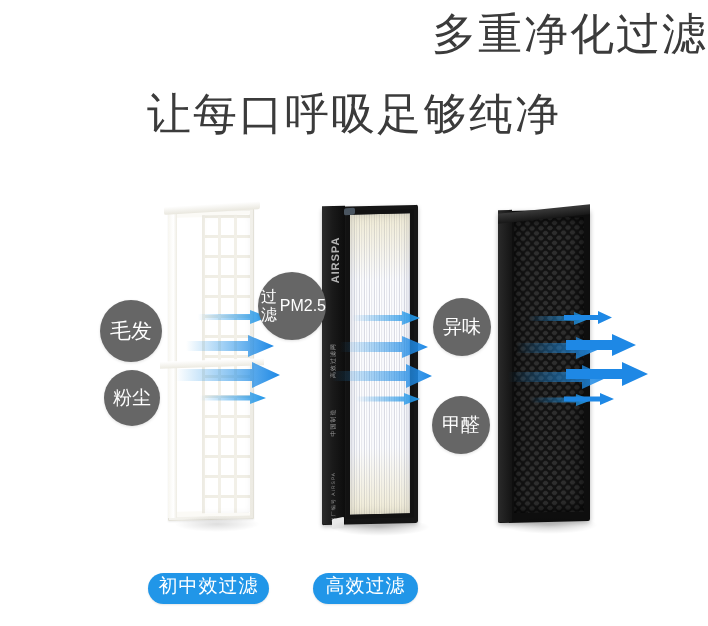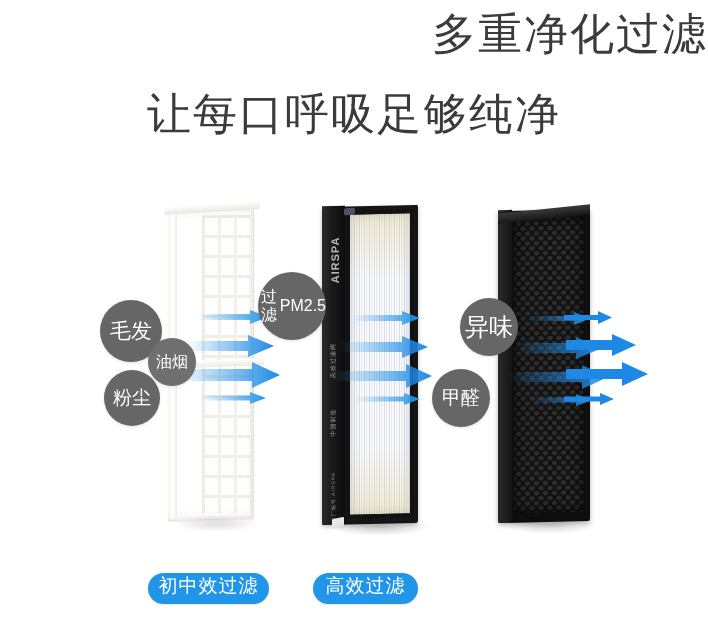--- a/index.html
+++ b/index.html
@@ -186,23 +186,23 @@
     line-height:1.1;
     box-shadow:0 1px 3px rgba(0,0,0,.12);
   }
   .badge span{display:block;}
 
   #badge-hair{left:100px;top:300px;width:62px;height:62px;font-size:21px;}
   #badge-oilsmoke{left:148px;top:338px;width:48px;height:48px;font-size:16px;background:#6f6f6f;}
   #badge-dust{left:104px;top:370px;width:56px;height:56px;font-size:19px;}
   #badge-pm25{left:258px;top:272px;width:68px;height:68px;font-size:16px;flex-direction:row;}
   #badge-pm25 .l{font-size:16px;}
-  #badge-odor{left:460px;top:298px;width:58px;height:58px;font-size:24px;}
+  #badge-odor{left:433px;top:298px;width:58px;height:58px;font-size:19px;}
   #badge-toluene{left:452px;top:346px;width:46px;height:46px;font-size:15px;background:#6f6f6f;}
-  #badge-formaldehyde{left:432px;top:369px;width:58px;height:58px;font-size:19px;}
+  #badge-formaldehyde{left:432px;top:396px;width:58px;height:58px;font-size:19px;}
 
   
   .pill{
     position:absolute;
     background:#2196e8;
     color:#ffffff;
     border-radius:18px;
     display:flex;align-items:flex-start;justify-content:center;
     font-size:19px;
     letter-spacing:1px;
@@ -408,23 +408,20 @@
   </div>
   <div class="arrow" style="left:564px;top:393px;">
     <svg width="50" height="12" viewBox="0 0 50 12">
       <path d="M0 3.5 H36 V0 L50 6 L36 12 V8.5 H0 Z" fill="#1e88e5"></path>
     </svg>
   </div>
 
   <div class="badge" id="badge-hair">
     <span>毛发</span>
   </div>
-  <div class="badge" id="badge-oilsmoke">
-    <span>油烟</span>
-  </div>
   <div class="badge" id="badge-dust">
     <span>粉尘</span>
   </div>
   <div class="badge" id="badge-pm25">
     <span class="l">过滤</span>
     <span class="l">PM2.5</span>
   </div>
   <div class="badge" id="badge-odor">
     <span>异味</span>
   </div>

